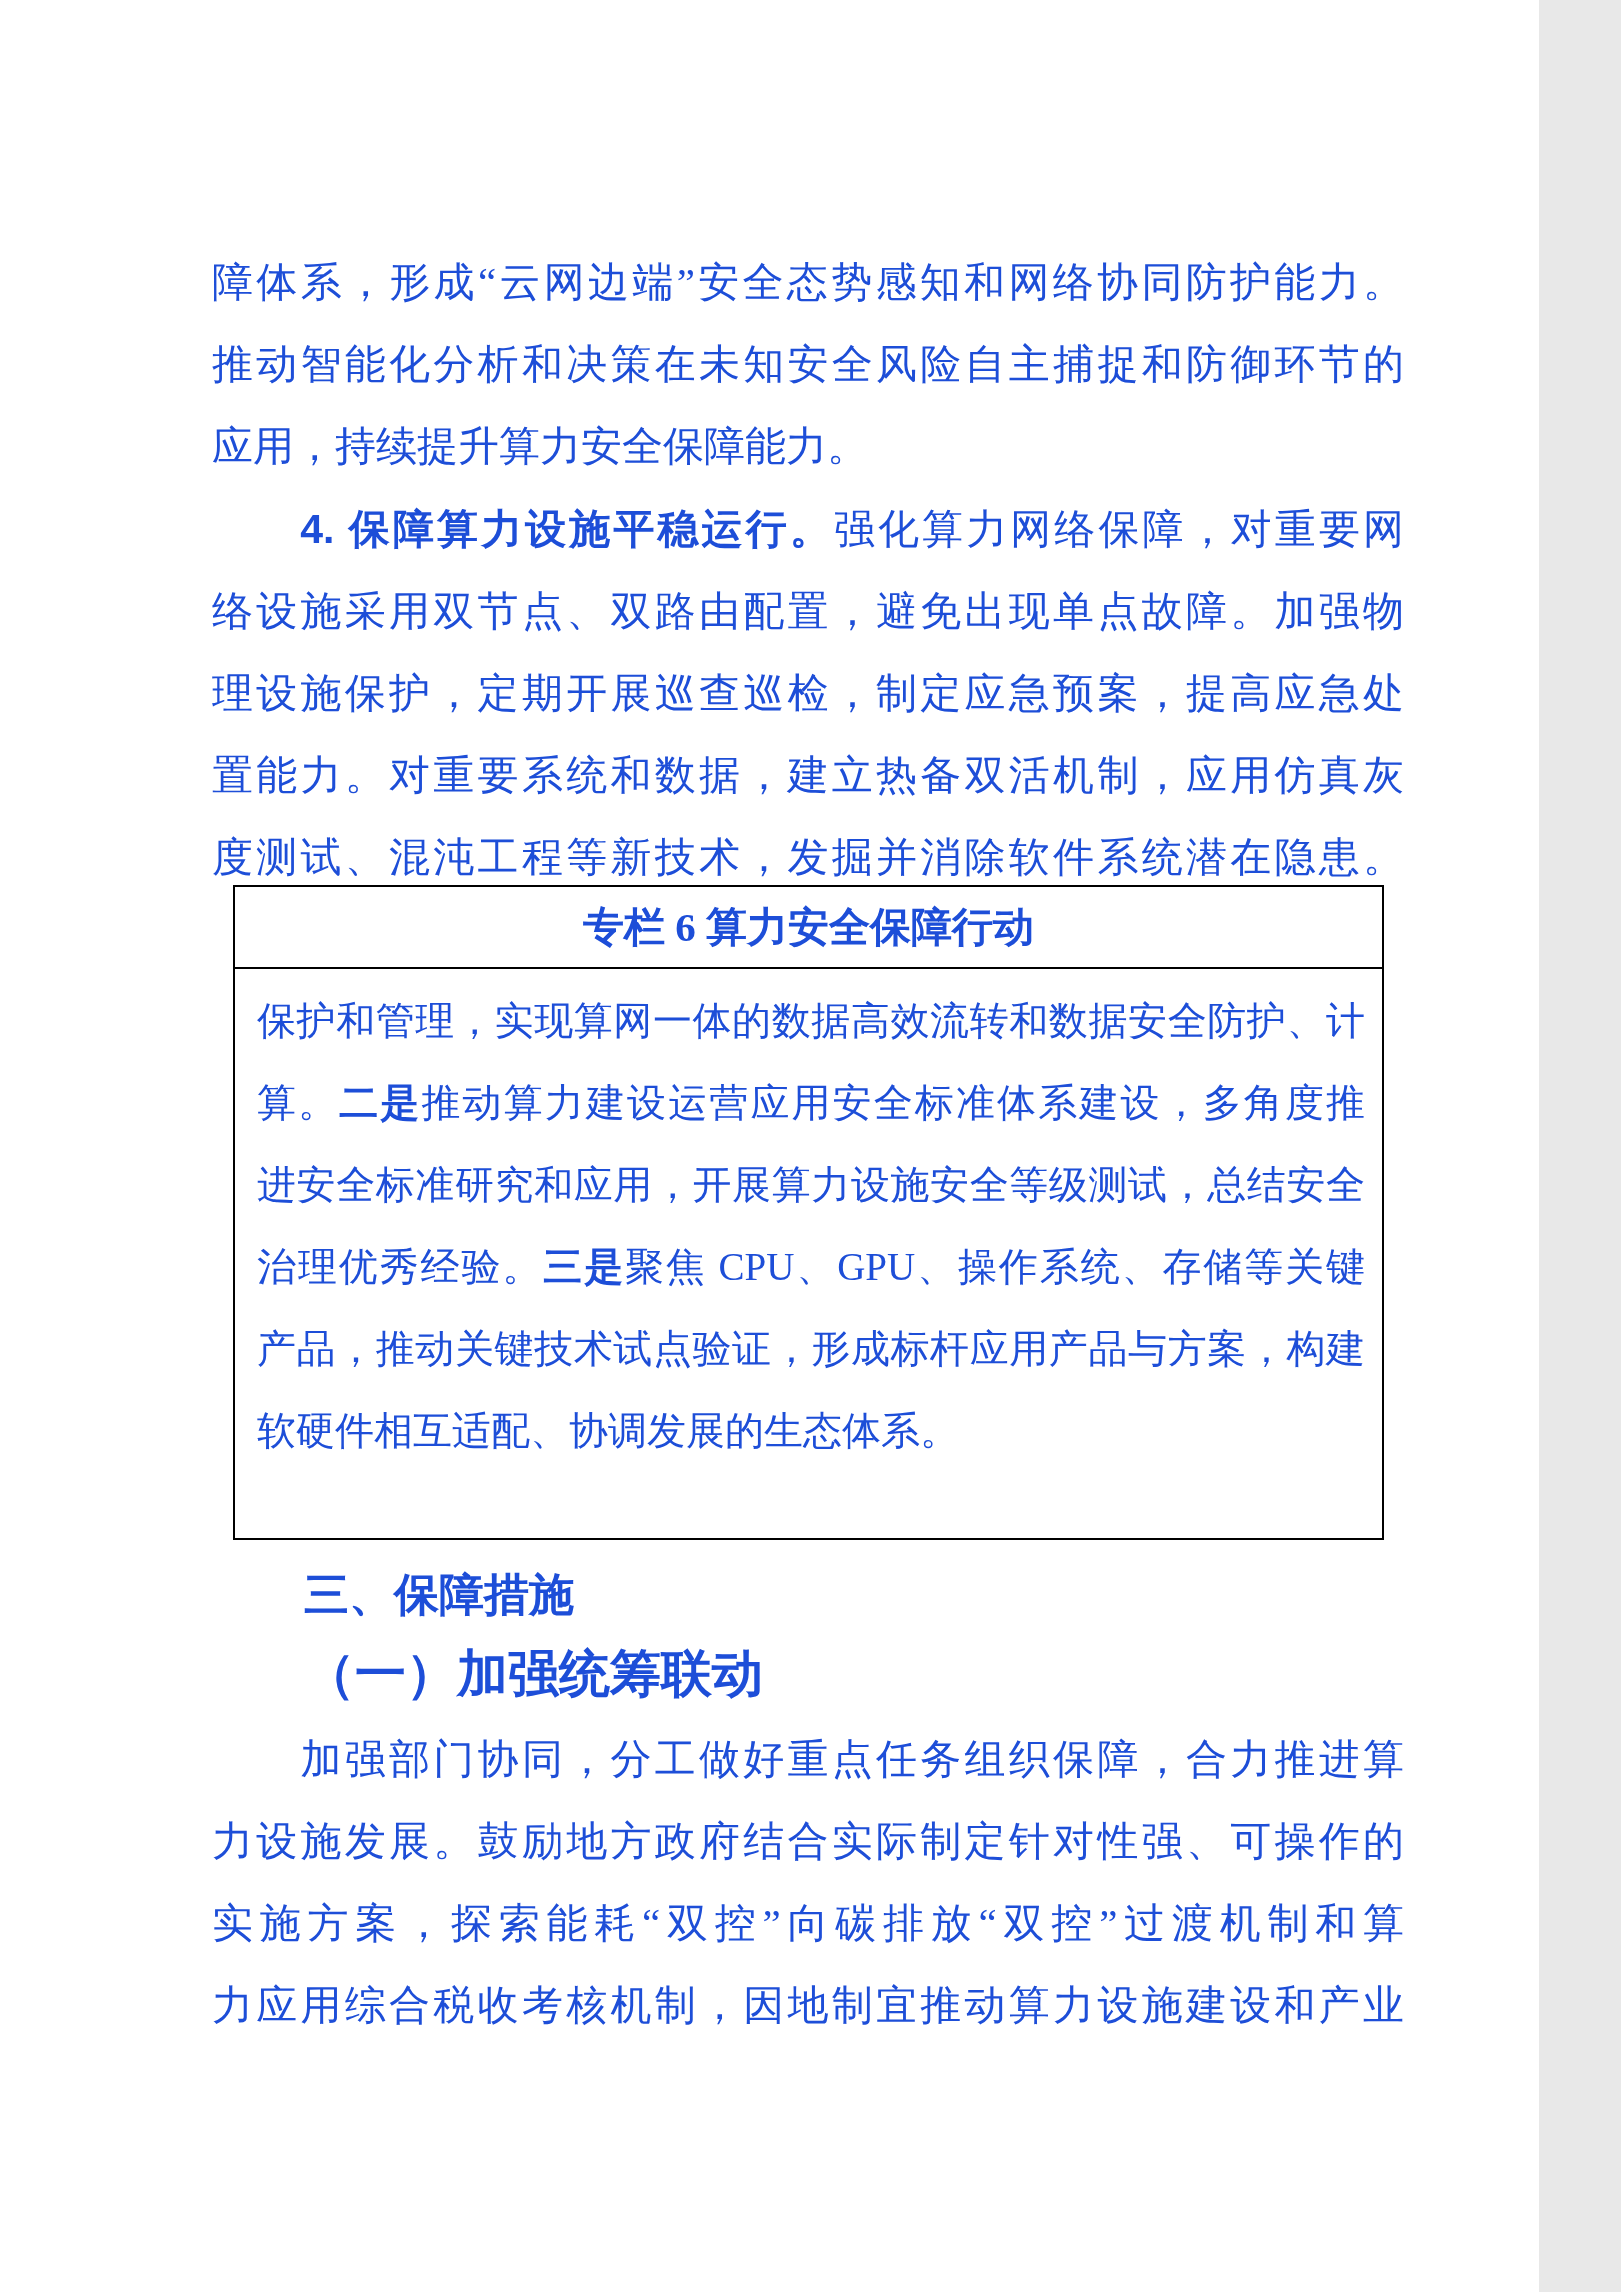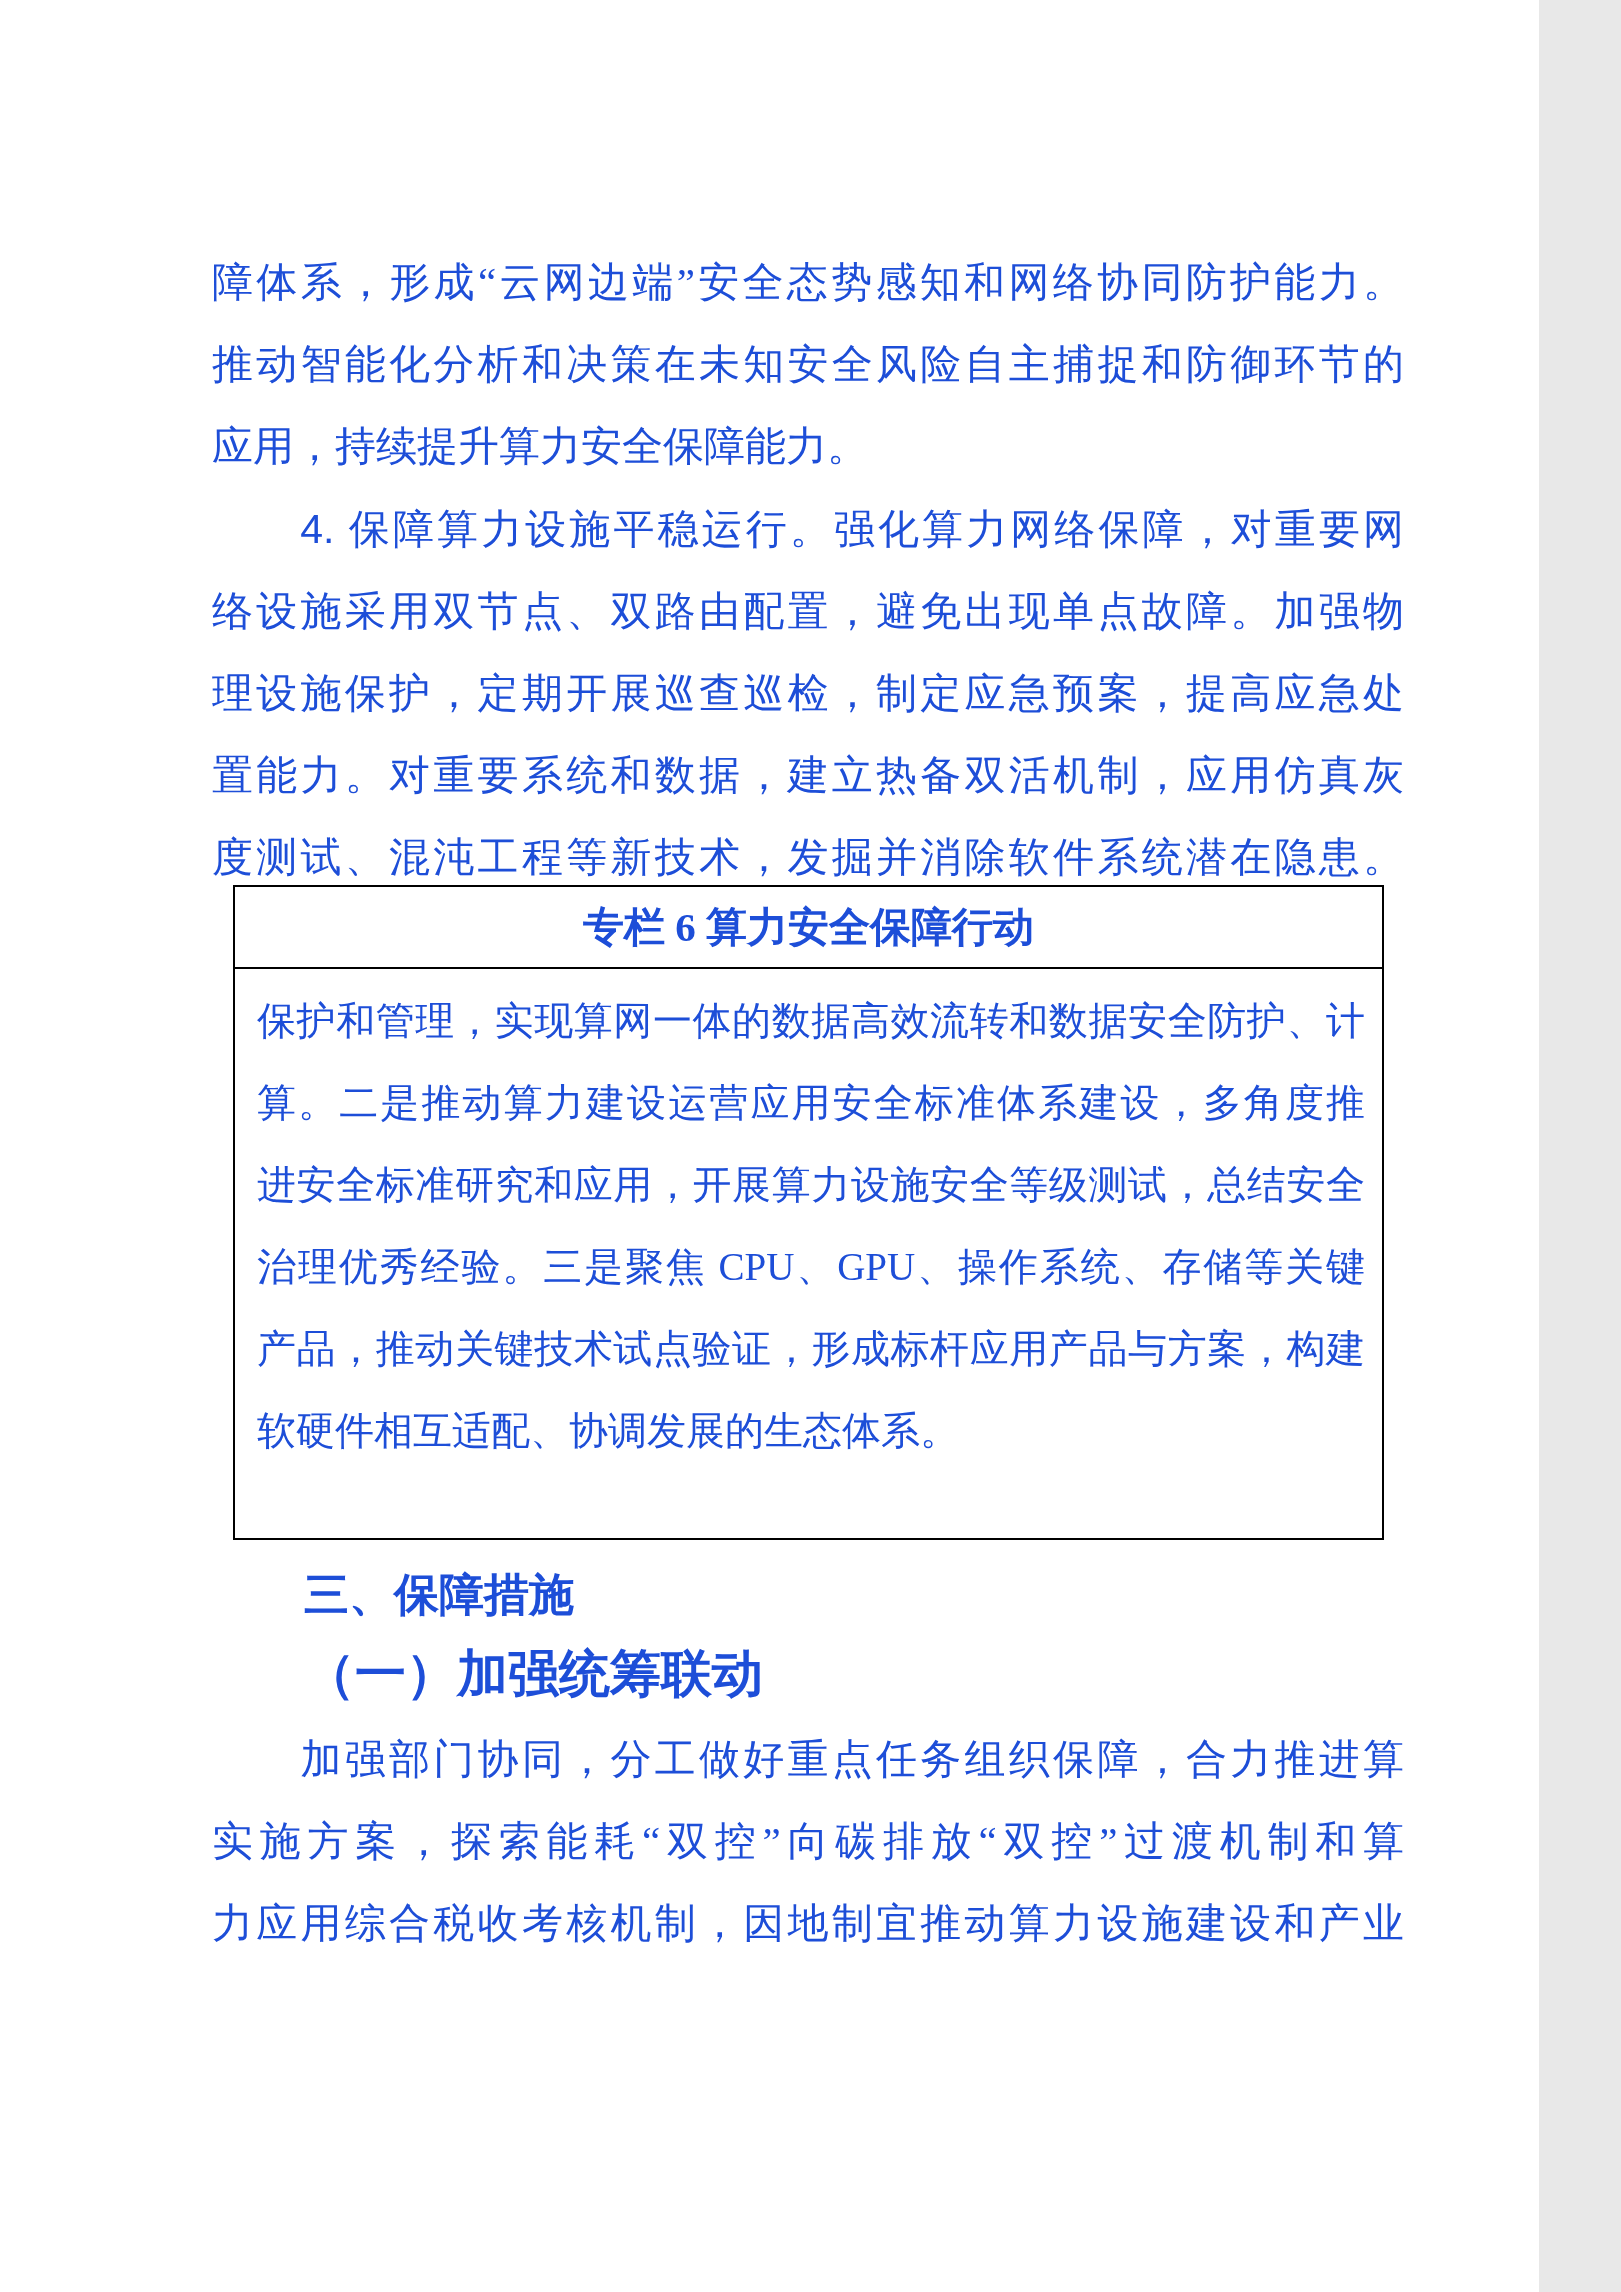--- a/index.html
+++ b/index.html
@@ -23,21 +23,21 @@
     font-size: 41px;
     white-space: normal;
     overflow: hidden;
   }
   .tline.just {
     text-align: justify;
     text-align-last: justify;
   }
   .seg { font-weight: normal; }
   .seg.bold {
-    font-weight: 400;
+    font-weight: 700;
     font-family: "Liberation Sans", sans-serif;
   }
   .callout {
     position: absolute;
     left: 233px;
     top: 885px;
     width: 1147px;
     height: 651px;
     border: 2.9px solid #000000;
     box-sizing: content-box;
@@ -123,20 +123,21 @@
       <div class="tline just"><span class="seg">产品，推动关键技术试点验证，形成标杆应用产品与方案，构建</span></div>
       <div class="tline"><span class="seg">软硬件相互适配、协调发展的生态体系。</span></div>
     </div>
 
   <div class="heading h1">三、保障措施</div>
 
   <div class="heading h2">（一）加强统筹联动</div>
 
   <div class="block p3">
       <div class="tline just"><span class="seg">　　</span><span class="seg">加强部门协同，分工做好重点任务组织保障，合力推进算</span></div>
+      <div class="tline just"><span class="seg">力设施发展。鼓励地方政府结合实际制定针对性强、可操作的</span></div>
       <div class="tline just"><span class="seg">实施方案，探索能耗“双控”向碳排放“双控”过渡机制和算</span></div>
       <div class="tline just"><span class="seg">力应用综合税收考核机制，因地制宜推动算力设施建设和产业</span></div>
     </div>
 
   <div class="page-number">11</div>
 
 </div>
 
 
 </body></html>

